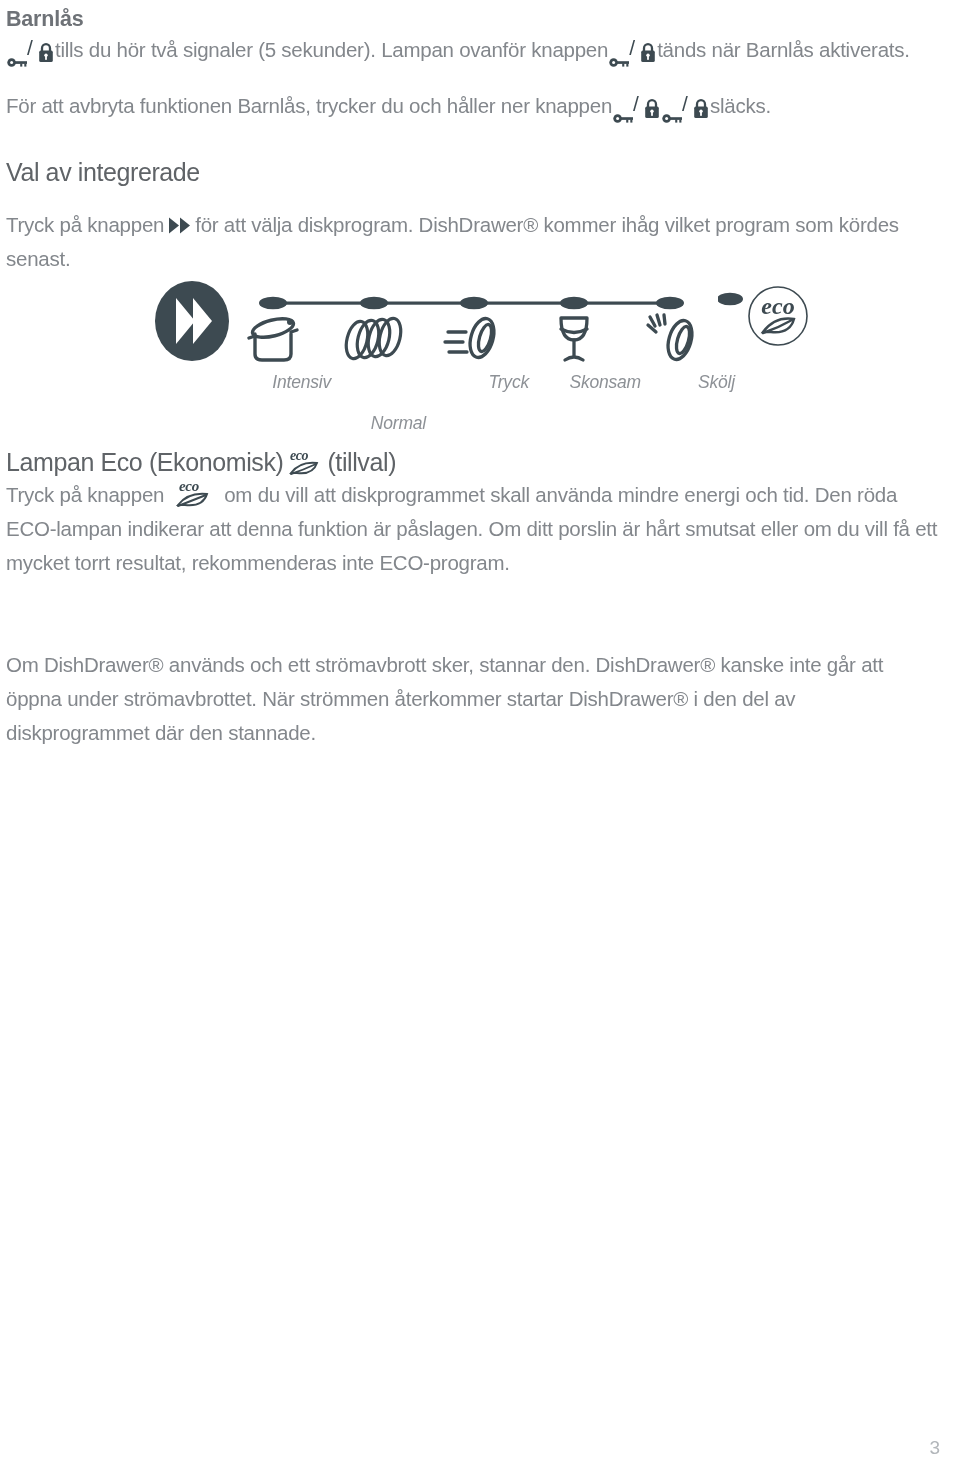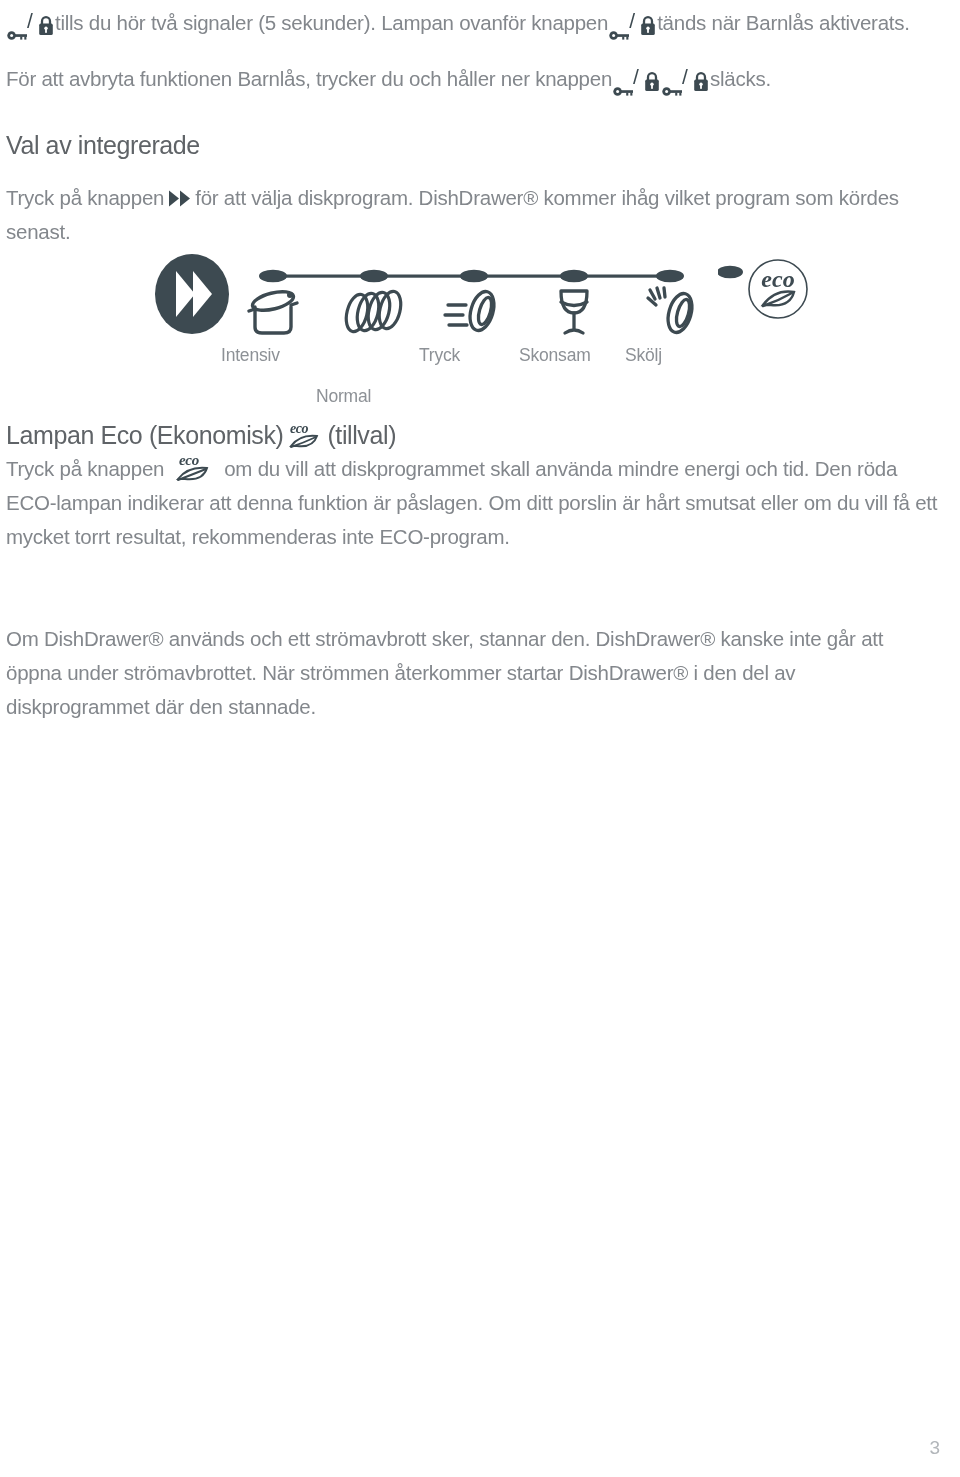--- a/index.html
+++ b/index.html
@@ -141,23 +141,24 @@
     left: 225px;
     top: 96px;
     width: 500px;
     height: 28px;
   }
   .prog-label {
     position: absolute;
     font-size: 17.5px;
     color: #8d9196;
     letter-spacing: -0.2px;
-    text-align: left;
+    text-align: right;
     width: 110px;
     font-family: "Liberation Sans", sans-serif;
+    font-style: italic;
   }
 
   .spacer-a { height: 22px; }
   .spacer-b { height: 34px; }
   .spacer-c { height: 20px; }
   .spacer-d { height: 36px; }
   .spacer-e { height: 48px; }
 
   .page-number {
     position: absolute;
@@ -166,20 +167,21 @@
     font-size: 19px;
     color: #b2b6ba;
     font-family: "Liberation Sans", sans-serif;
   }
 </style>
 </head>
 <body>
 
 <div class="page">
 
+  <h2 class="section-heading">Barnlås</h2>
 
   <p class="body-text"><span class="keylock"><span class="kl-key"><svg viewBox="0 0 21 11" width="21" height="11" xmlns="http://www.w3.org/2000/svg">
             <circle cx="4.6" cy="5.5" r="4.3" fill="#3d4a51"></circle>
             <circle cx="4.6" cy="5.5" r="1.5" fill="#ffffff"></circle>
             <rect x="7.5" y="4.2" width="12.5" height="2.7" fill="#3d4a51"></rect>
             <rect x="13.2" y="6.5" width="2.1" height="3.1" fill="#3d4a51"></rect>
             <rect x="17.3" y="6.5" width="2.1" height="3.1" fill="#3d4a51"></rect>
           </svg></span><span class="kl-slash">/</span><span class="kl-lock"><svg viewBox="0 0 16 21" width="16" height="21" xmlns="http://www.w3.org/2000/svg">
             <path d="M4 9 V6.2 A4 4 0 0 1 12 6.2 V9" fill="none" stroke="#3d4a51" stroke-width="2.3"></path>
             <rect x="1.2" y="8.6" width="13.6" height="11.4" rx="1.6" fill="#3d4a51"></rect>
@@ -316,21 +318,21 @@
           </g>
         </svg>
       </div>
 
     </div>
 
     <div class="prog-labels">
       <span class="prog-label" style="left:-10px;">Intensiv</span>
       <span class="prog-label" style="left:85px;margin-top:41px;">Normal</span>
       <span class="prog-label" style="left:188px;">Tryck</span>
-      <span class="prog-label" style="left:288px;">Skonsam</span>
+      <span class="prog-label" style="left:300px;">Skonsam</span>
       <span class="prog-label" style="left:394px;">Skölj</span>
     </div>
 
     <div class="eco-button">
       <svg viewBox="0 0 100 62" width="100" height="62" xmlns="http://www.w3.org/2000/svg">
         <ellipse cx="12" cy="13" rx="13" ry="6.3" fill="#3d4a51"></ellipse>
         <circle cx="60" cy="30" r="29" fill="#ffffff" stroke="#3d4a51" stroke-width="1.6"></circle>
         <text x="60" y="28" font-family="Liberation Serif, serif" font-size="24" font-style="italic" font-weight="bold" fill="#3d4a51" text-anchor="middle">eco</text>
         <g fill="none" stroke="#3d4a51" stroke-width="2.4" stroke-linecap="round">
           <path d="M45 46 Q57 30 76 33 Q72 48 53 46 Z" fill="#ffffff"></path>

